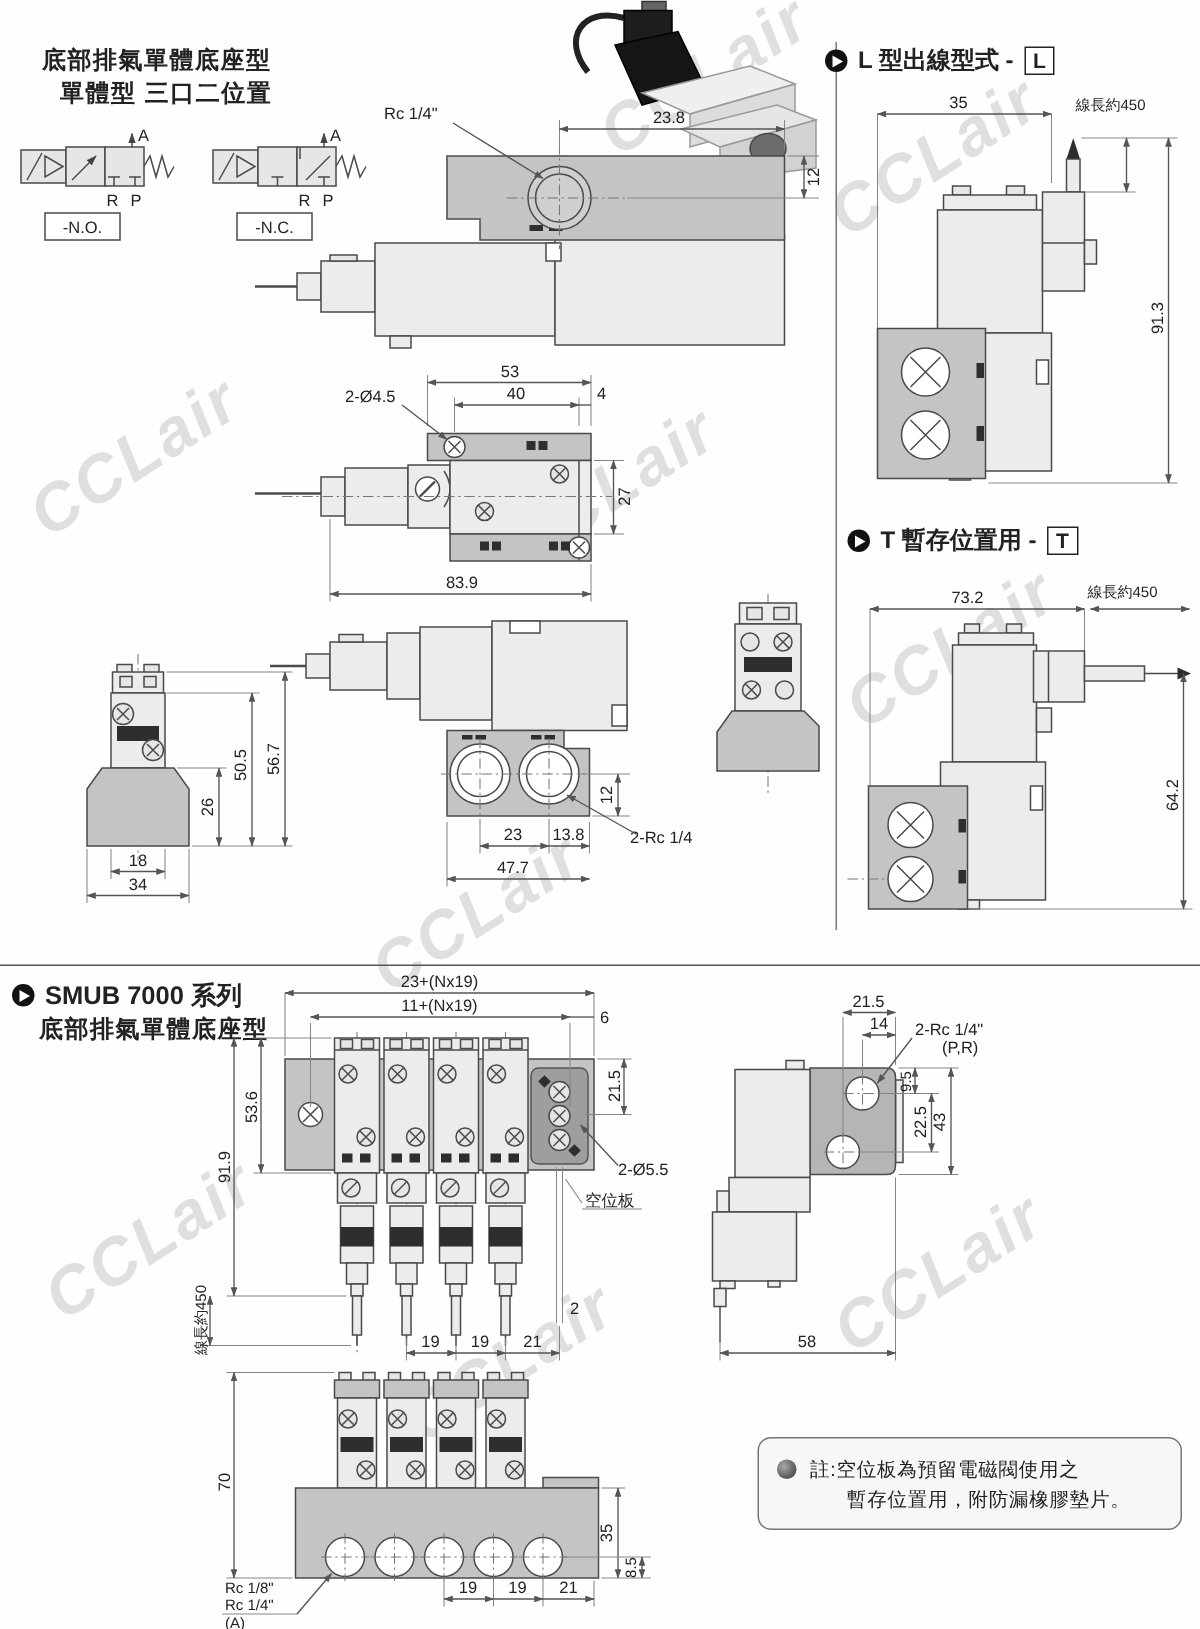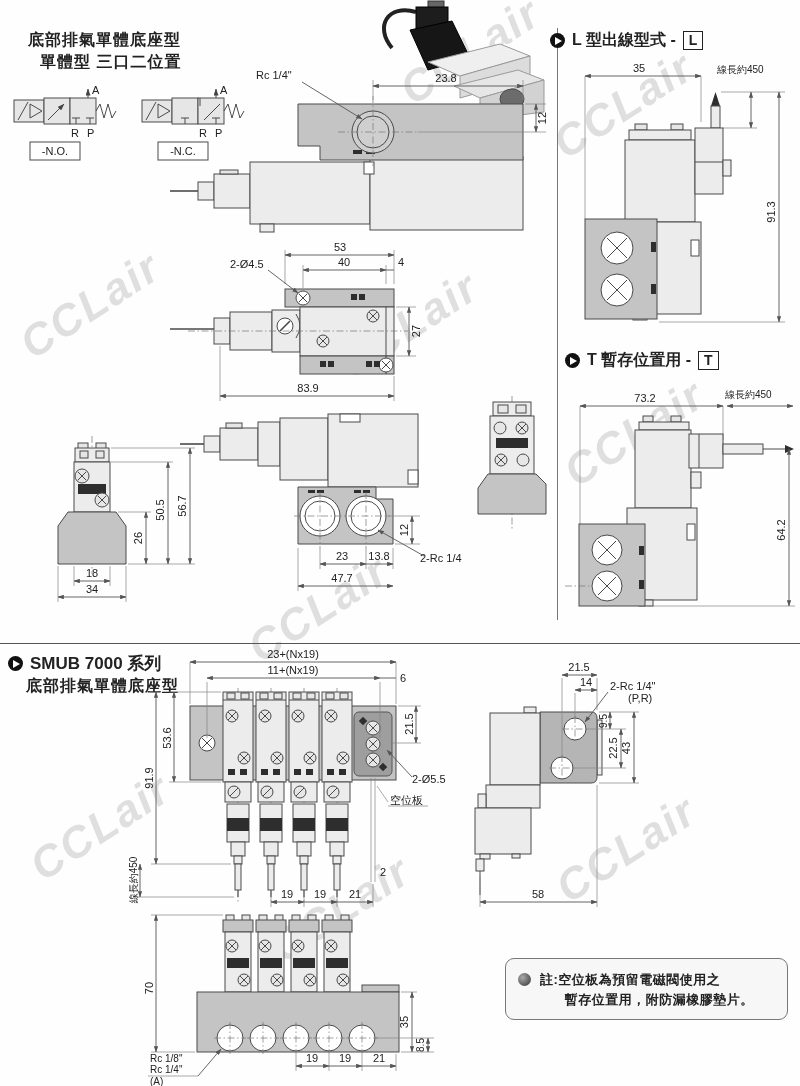--- a/index.html
+++ b/index.html
@@ -31,21 +31,21 @@
   .dk{fill:#2e2e2e;stroke:none;}
   .ln{fill:none;stroke:#4a4a4a;stroke-width:1;}
   .ln2{fill:none;stroke:#4a4a4a;stroke-width:1.6;}
   .dim{fill:none;stroke:#555;stroke-width:.9;}
   .ext{fill:none;stroke:#858585;stroke-width:.7;}
   .cl{fill:none;stroke:#777;stroke-width:.7;stroke-dasharray:7 2.5 1.5 2.5;}
   .note{position:absolute;left:505px;top:958px;width:283px;min-height:58px;border:1.5px solid #777;
         border-radius:9px;background:#f7f7f7;display:flex;align-items:flex-start;gap:9px;padding:11px 10px 9px 12px;box-sizing:border-box;}
   .nbul{width:13px;height:13px;border-radius:50%;flex:0 0 auto;margin-top:3px;
         background:radial-gradient(circle at 35% 35%, #aaa, #5a5a5a 65%, #444);}
-  .ntxt{font-size:13px;font-weight:700;line-height:1.55;letter-spacing:.5px;}
+  .ntxt{font-size:13px;font-weight:400;line-height:1.55;letter-spacing:.5px;}
   .ntxt .l2{padding-left:1.9em;}
 </style>
 </head>
 <body>
 
 <div id="page">
 
   <div class="wm" style="left:12px;top:280px;">CCLair</div>
   <div class="wm" style="left:330px;top:300px;">CCLair</div>
   <div class="wm" style="left:545px;top:80px;">CCLair</div>

